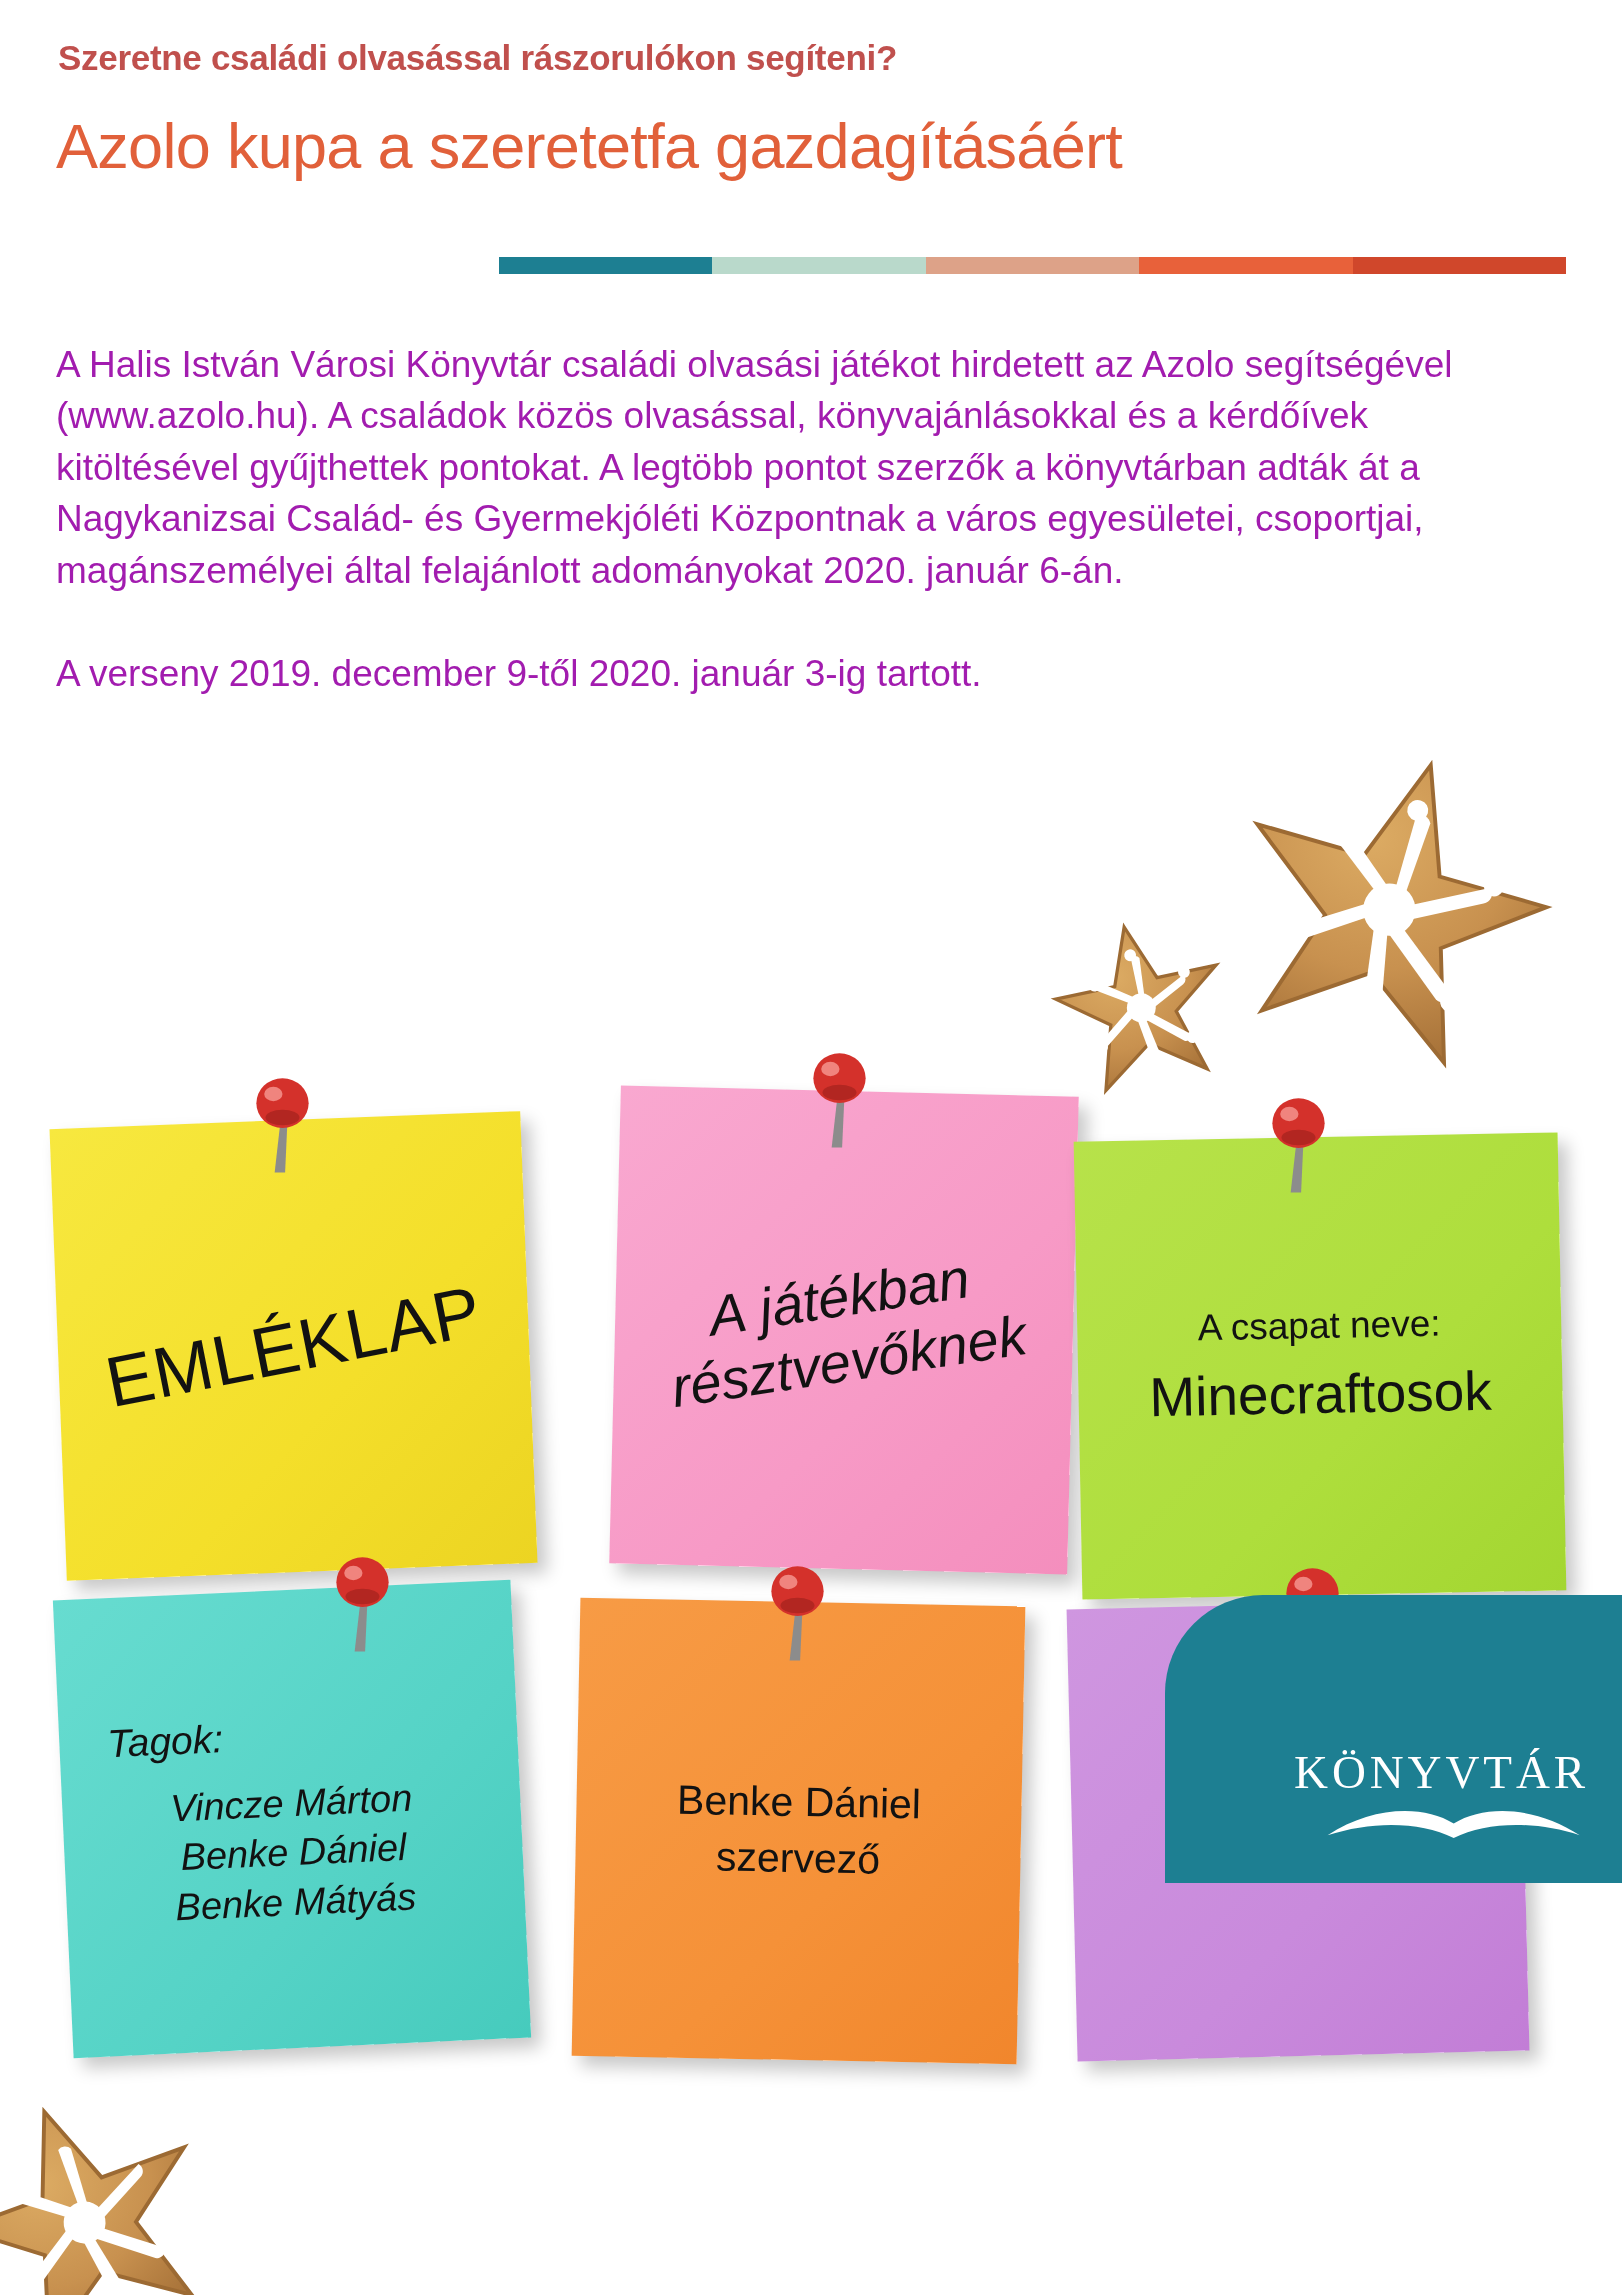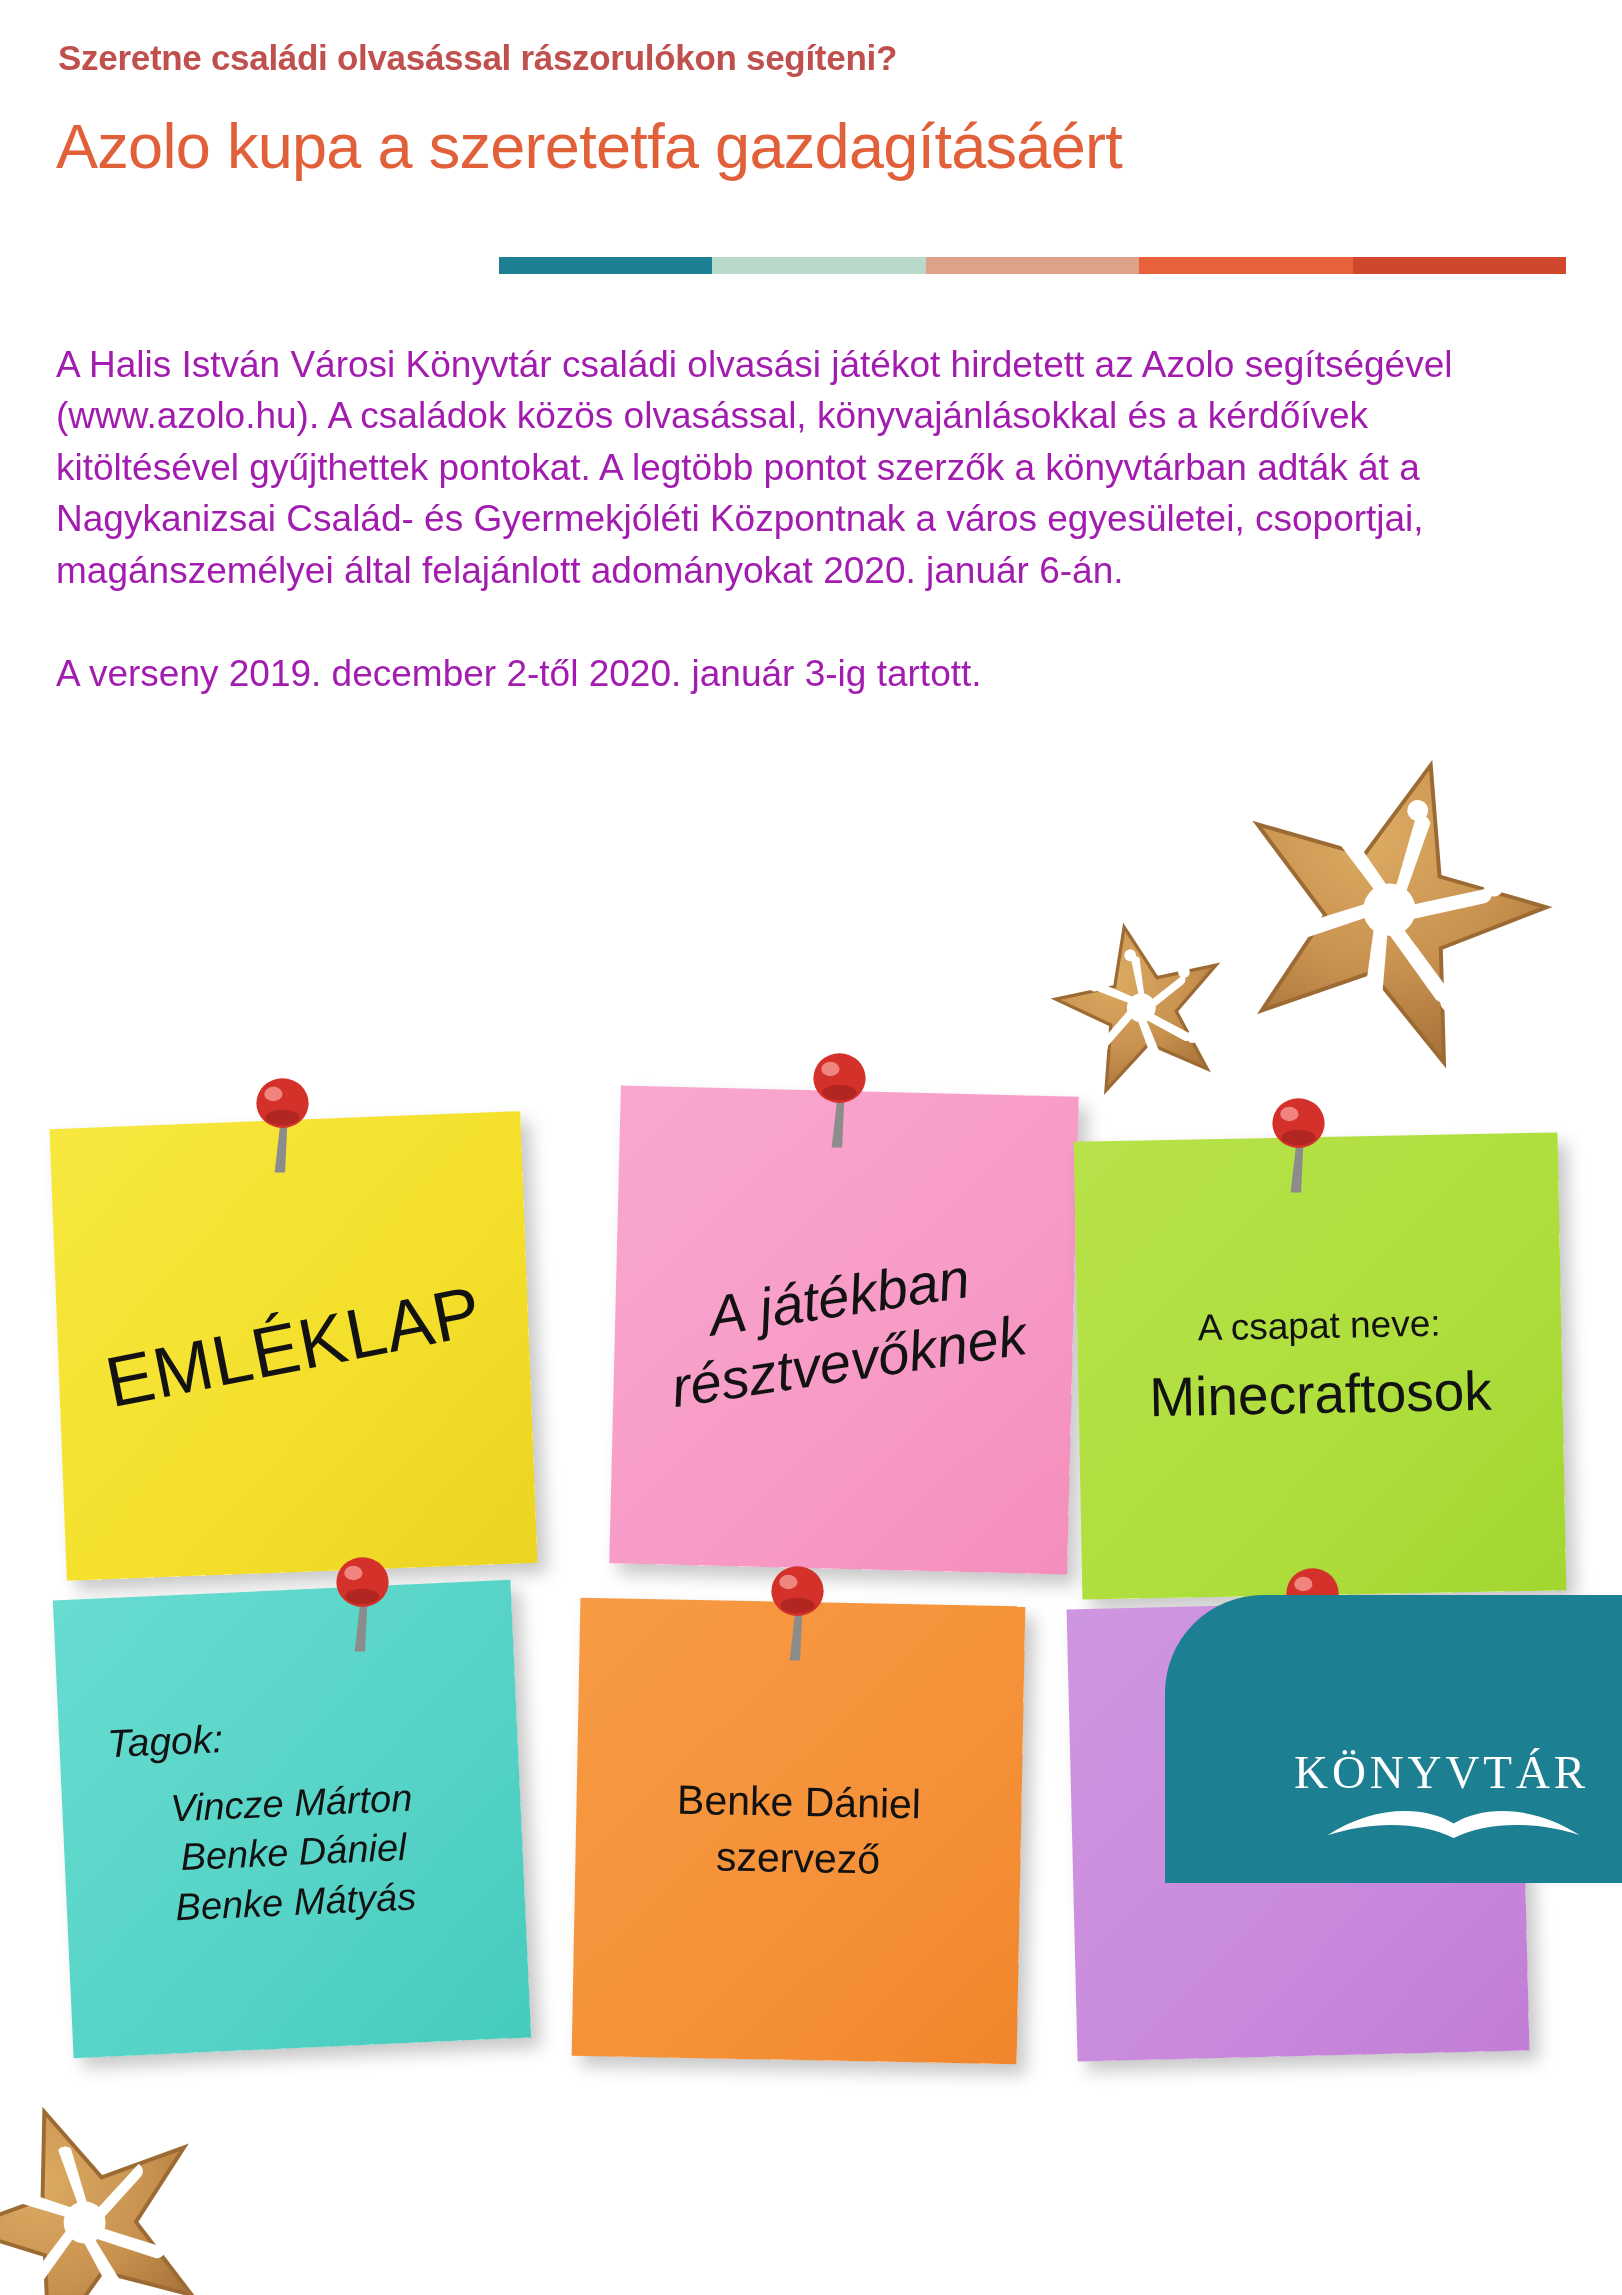--- a/index.html
+++ b/index.html
@@ -178,21 +178,21 @@
   <div class="rule">
     <span style="background:#1d7f92"></span>
     <span style="background:#b9d9cb"></span>
     <span style="background:#dda288"></span>
     <span style="background:#e8613a"></span>
     <span style="background:#d0472b"></span>
   </div>
 
   <div class="body-block">
     <p class="para1">A Halis István Városi Könyvtár családi olvasási játékot hirdetett az Azolo segítségével (www.azolo.hu). A családok közös olvasással, könyvajánlásokkal és a kérdőívek kitöltésével gyűjthettek pontokat. A legtöbb pontot szerzők a könyvtárban adták át a Nagykanizsai Család- és Gyermekjóléti Központnak a város egyesületei, csoportjai, magánszemélyei által felajánlott adományokat 2020. január 6-án.</p>
-    <p class="para2">A verseny 2019. december 2-től 2020. január 3-ig tartott.</p>
+    <p class="para2">A verseny 2019. december 9-től 2020. január 3-ig tartott.</p>
   </div>
 
   <div class="cookie" style="left:1211px; top:746px; width:353px; height:340px;">
     <svg class="cookie-svg" width="353" height="340" viewBox="0 0 540 520">
       <defs>
         <radialGradient id="dough1" cx="38%" cy="30%" r="78%">
           <stop offset="0%" stop-color="#dcab63"></stop>
           <stop offset="60%" stop-color="#c8914f"></stop>
           <stop offset="100%" stop-color="#a9743a"></stop>
         </radialGradient>

